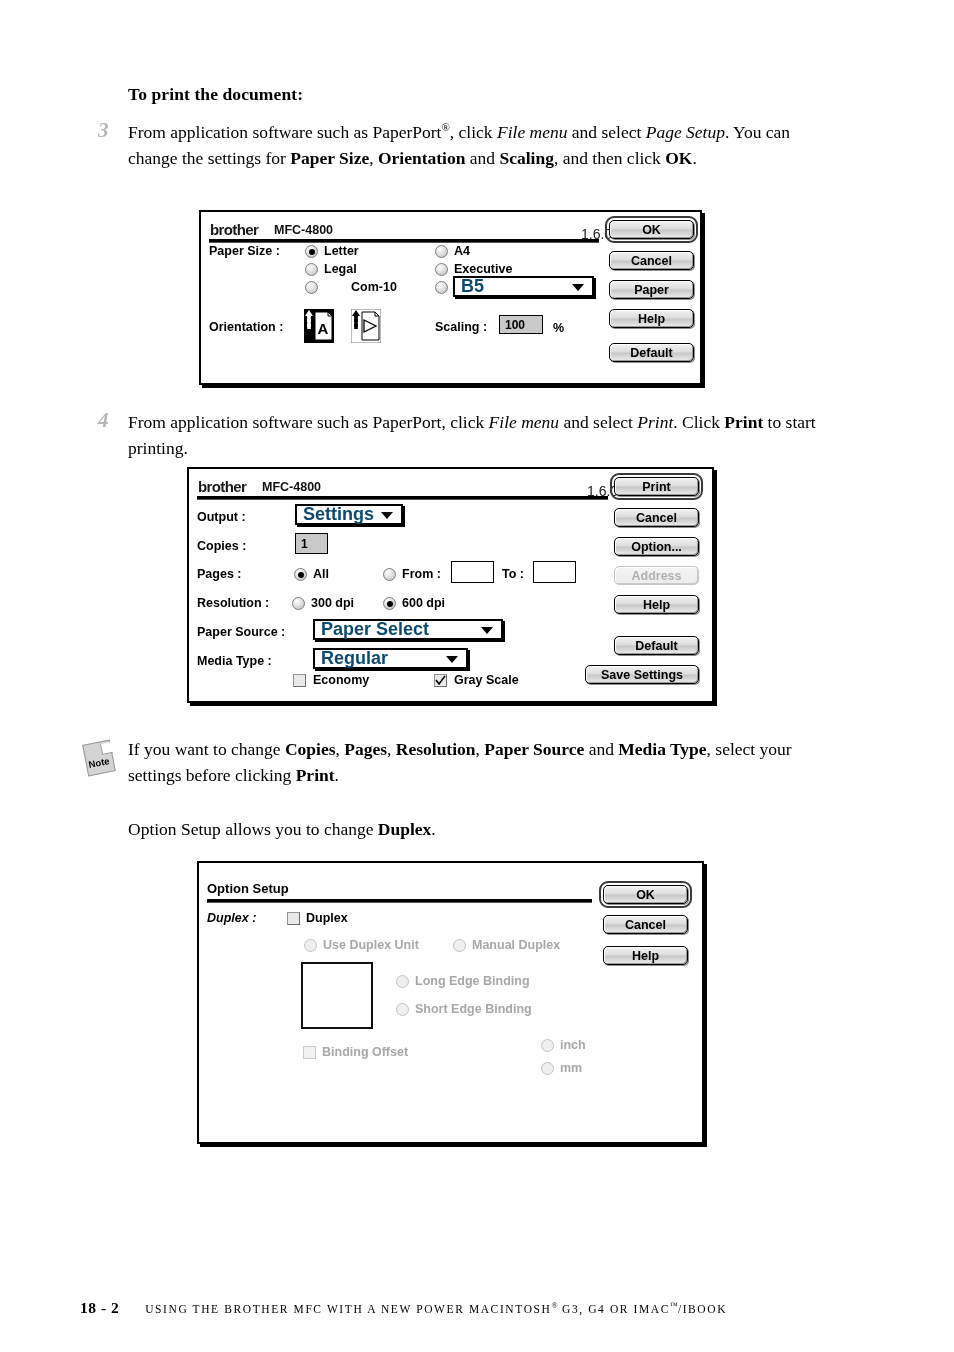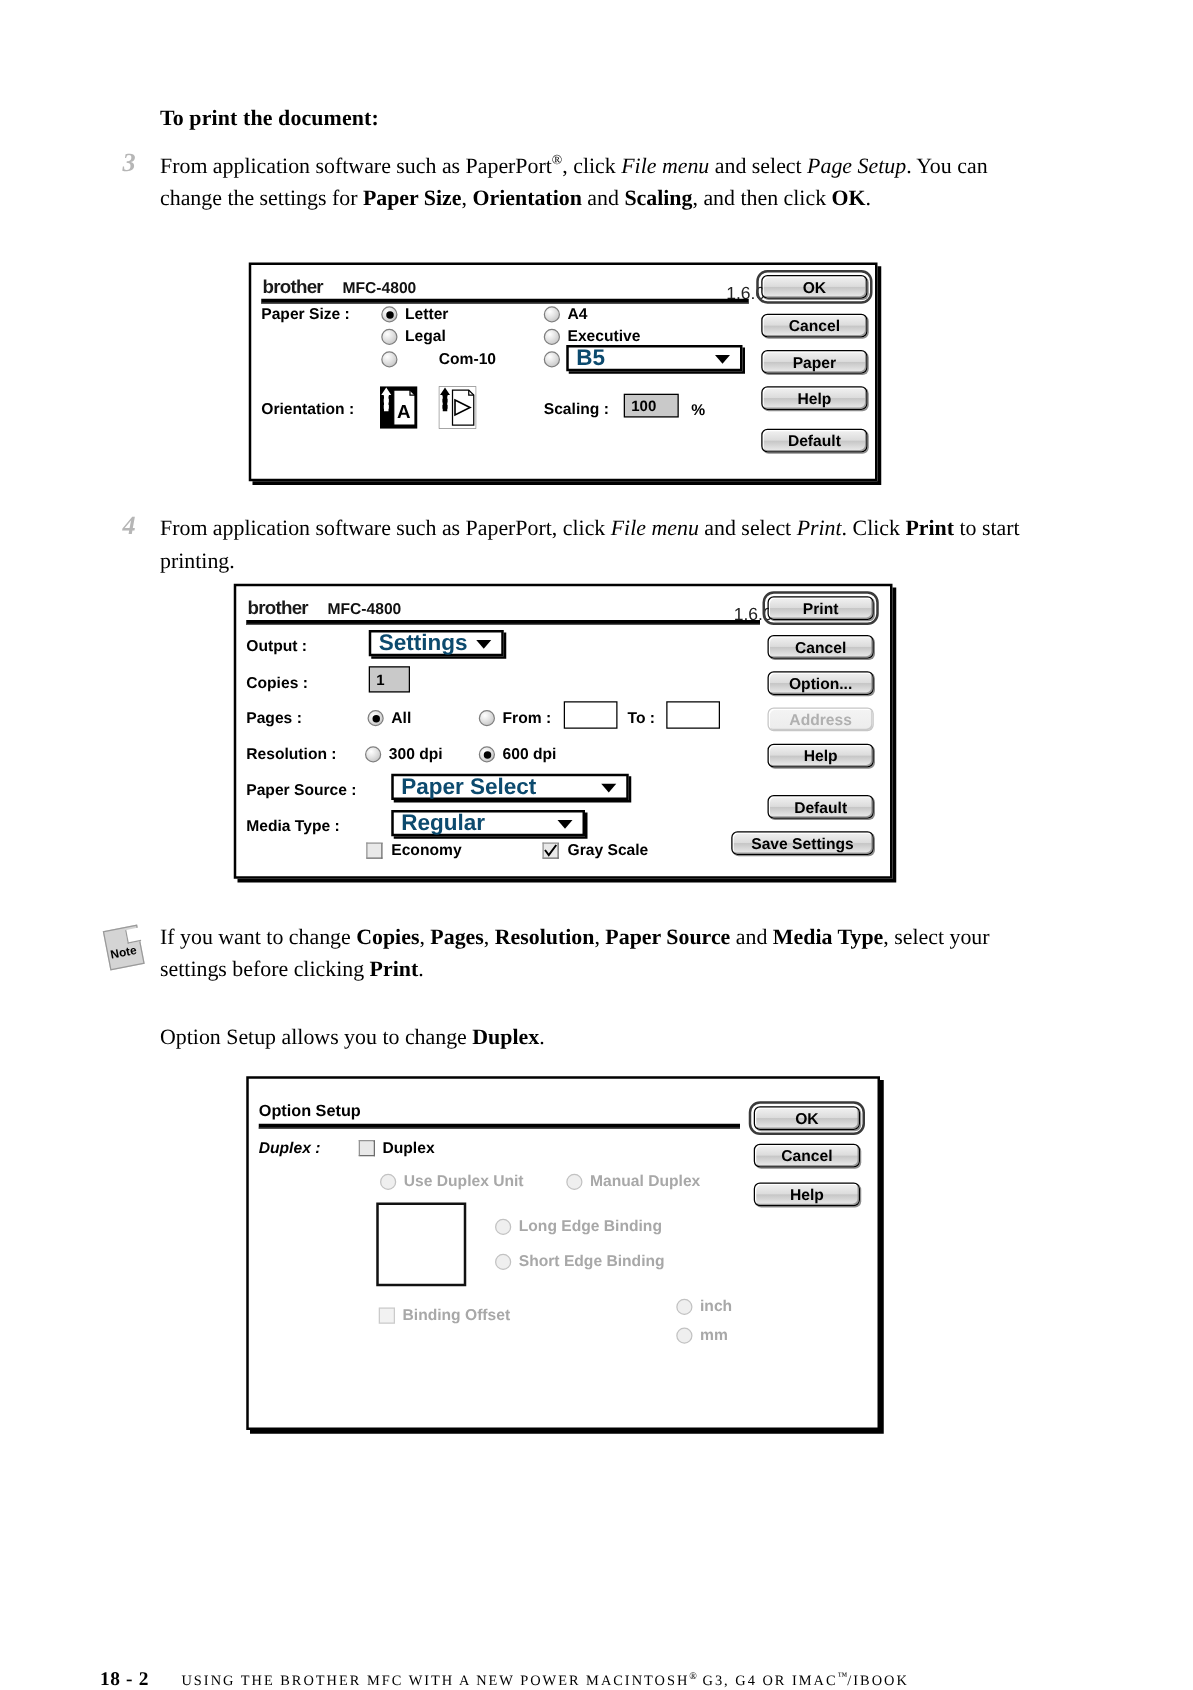--- a/index.html
+++ b/index.html
@@ -43,21 +43,20 @@
   .note-icon .txt{
     position:absolute;left:0px;top:9px;width:34px;text-align:center;
     font-family:"Liberation Sans",sans-serif;font-size:9.5px;font-weight:bold;
     transform:rotate(-11deg);
   }
 
   
   .footer{
     position:absolute;left:80px;top:1299px;
     font-family:"Liberation Serif",serif;
-    margin-top:36px;
   }
   .footer .pg{font-weight:bold;font-size:15.5px;letter-spacing:.5px;}
   .footer .ft{
     font-size:11.5px;letter-spacing:1.6px;margin-left:26px;
     font-variant:small-caps;font-weight:normal;
   }
   .footer .ft sup{font-size:8px;vertical-align:super;line-height:0;letter-spacing:0;}
 
   
   .dlg{

